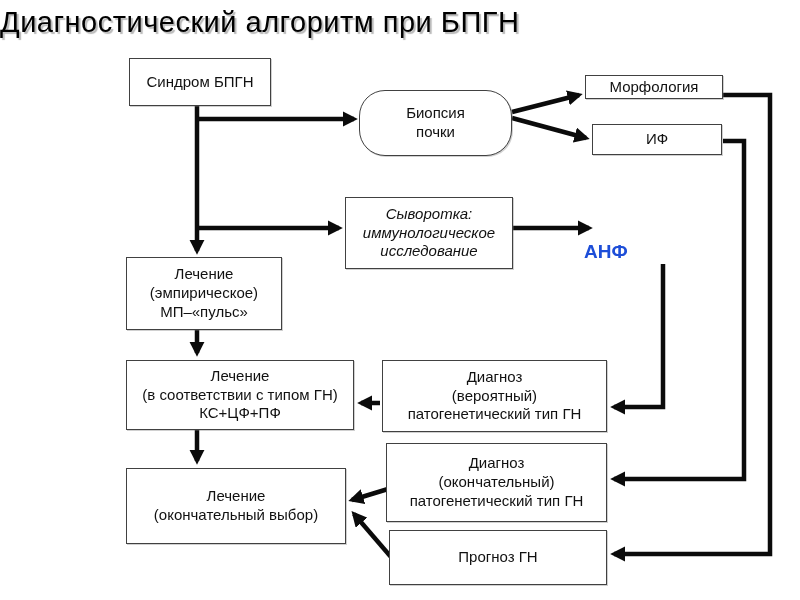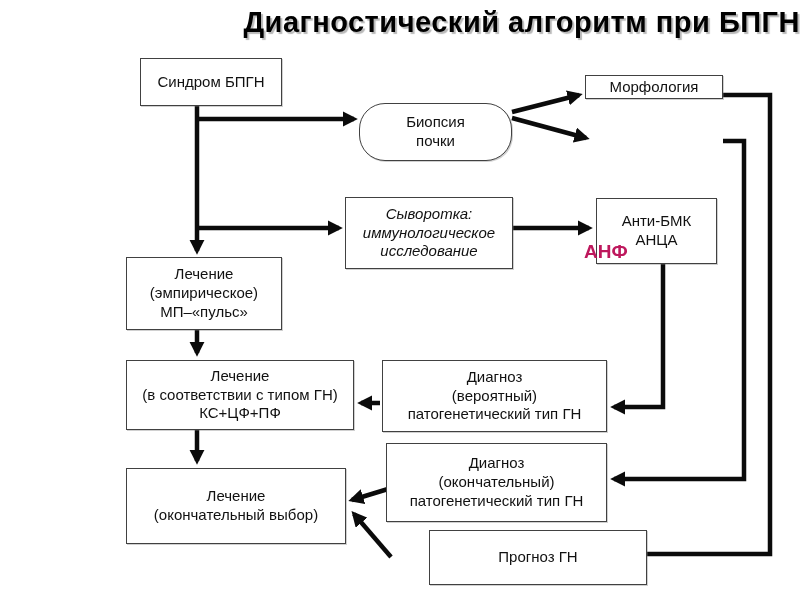--- a/index.html
+++ b/index.html
@@ -6,58 +6,58 @@
   body {
     width: 800px; height: 600px;
     background: #ffffff;
     font-family: "Liberation Sans", "DejaVu Sans", sans-serif;
     overflow: hidden;
   }
   .stage { position: relative; width: 800px; height: 600px; background: #ffffff; }
 
   .title {
     position: absolute; left: 0; top: 6px; width: 800px;
-    margin: 0; text-align: right;
-    font-size: 29px; font-weight: 700; letter-spacing: 0.5px;
+    margin: 0; text-align: left;
+    font-size: 29px; font-weight: 400; letter-spacing: 0.5px;
     color: #000000;
     text-shadow: 2px 2px 1px #b9b9b9;
     white-space: nowrap;
   }
 
   .wires { position: absolute; left: 0; top: 0; z-index: 1; }
 
   .node {
     position: absolute; z-index: 2;
     background: #ffffff;
     border: 1.5px solid #414141;
     box-shadow: 1px 1px 0 rgba(120,120,120,0.35);
     display: flex; align-items: center; justify-content: center;
     text-align: center;
     font-size: 15px; line-height: 1.25; color: #111111;
     box-sizing: border-box;
   }
   .node span { white-space: pre-line; }
 
-  .n-syndrome   { left: 140px; top: 58px;  width: 142px; height: 48px; }
-  .n-biopsy     { left: 359px; top: 103px;  width: 153px; height: 58px; border-radius: 26px; }
+  .n-syndrome   { left: 129px; top: 58px;  width: 142px; height: 48px; }
+  .n-biopsy     { left: 359px; top: 90px;  width: 153px; height: 66px; border-radius: 26px; }
   .n-morphology { left: 585px; top: 75px;  width: 138px; height: 24px; }
   .n-if         { left: 592px; top: 124px; width: 130px; height: 31px; }
   .n-serum      { left: 345px; top: 197px; width: 168px; height: 72px; font-style: italic; }
   .n-antibmk    { left: 596px; top: 198px; width: 121px; height: 66px; }
   .n-tr-emp     { left: 126px; top: 257px; width: 156px; height: 73px; }
   .n-tr-type    { left: 126px; top: 360px; width: 228px; height: 70px; }
   .n-diag-prob  { left: 382px; top: 360px; width: 225px; height: 72px; }
   .n-tr-final   { left: 126px; top: 468px; width: 220px; height: 76px; }
   .n-diag-final { left: 386px; top: 443px; width: 221px; height: 79px; }
-  .n-prognosis  { left: 389px; top: 530px; width: 218px; height: 55px; margin-left: 40px; }
+  .n-prognosis  { left: 389px; top: 530px; width: 218px; height: 55px; }
 
   .anf-label {
     position: absolute; z-index: 3;
     left: 584px; top: 241px;
-    font-size: 19px; font-weight: 800; color: #be185d;
+    font-size: 19px; font-weight: 800; color: #1d4ed8;
     background: transparent;
   }
 </style>
 </head>
 <body>
 
 <div class="stage">
 
   <h1 class="title">Диагностический алгоритм при БПГН</h1>
 
@@ -91,31 +91,30 @@
 
   <div class="node n-biopsy">
     <span>Биопсия
 почки</span>
   </div>
 
   <div class="node n-morphology">
     <span>Морфология</span>
   </div>
 
+  <div class="node n-if">
+    <span>ИФ</span>
+  </div>
 
   <div class="node n-serum">
     <span>Сыворотка:
 иммунологическое
 исследование</span>
   </div>
 
-  <div class="node n-antibmk">
-    <span>Анти-БМК
-АНЦА</span>
-  </div>
 
   <div class="anf-label">АНФ</div>
 
   <div class="node n-tr-emp">
     <span>Лечение
 (эмпирическое)
 МП–«пульс»</span>
   </div>
 
   <div class="node n-tr-type">

